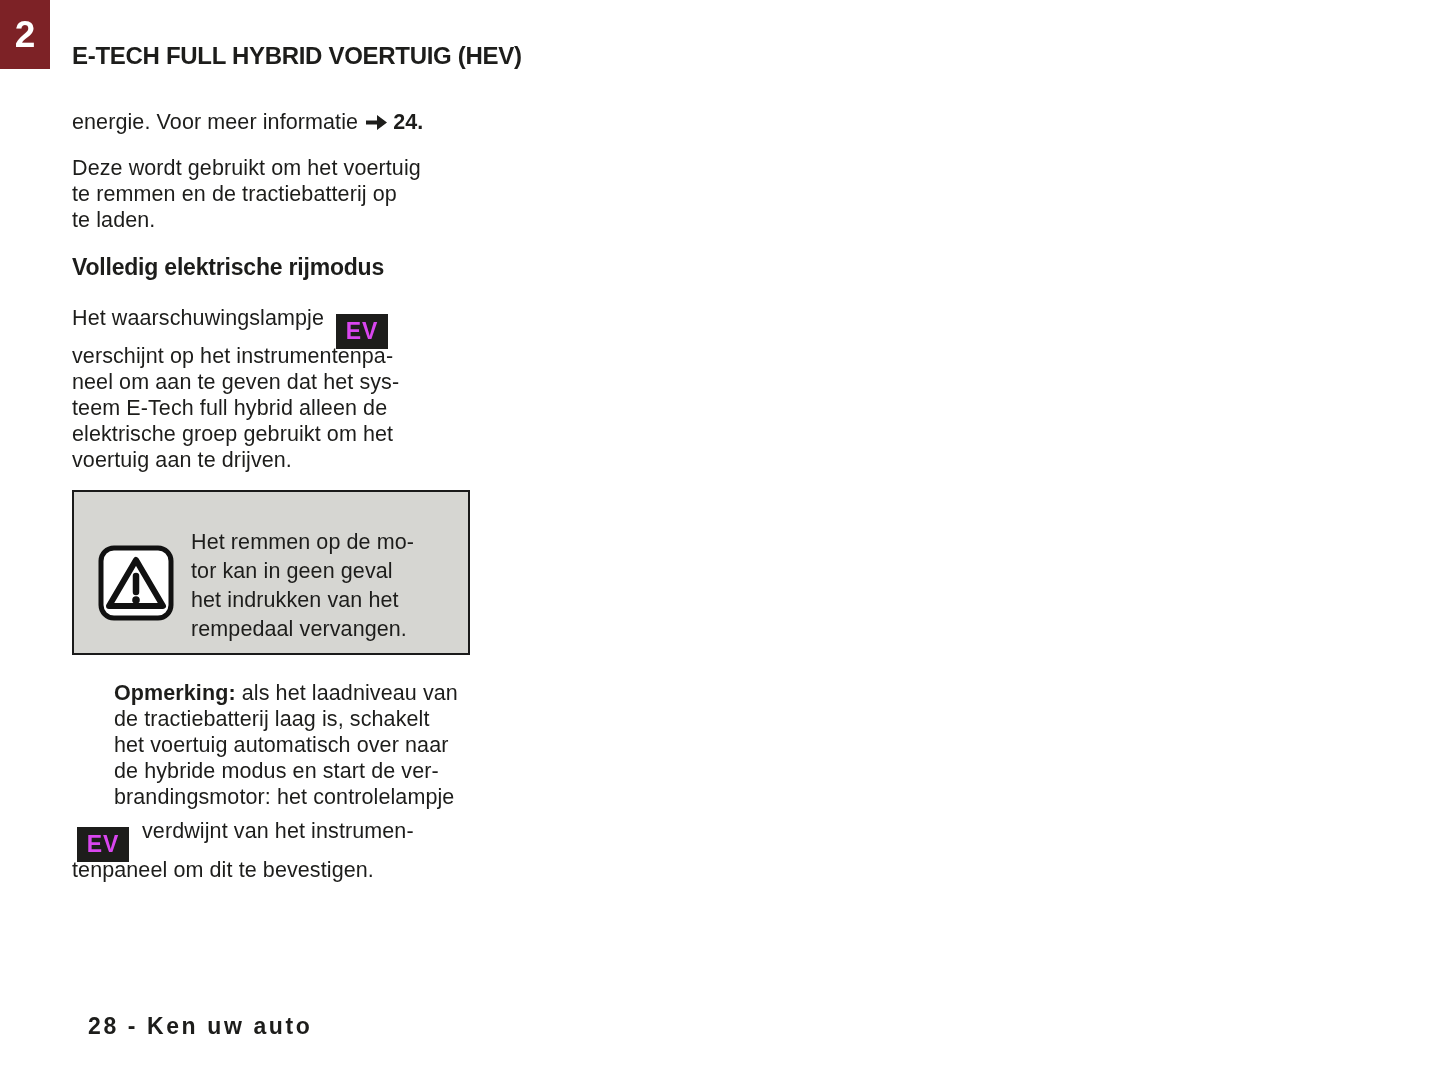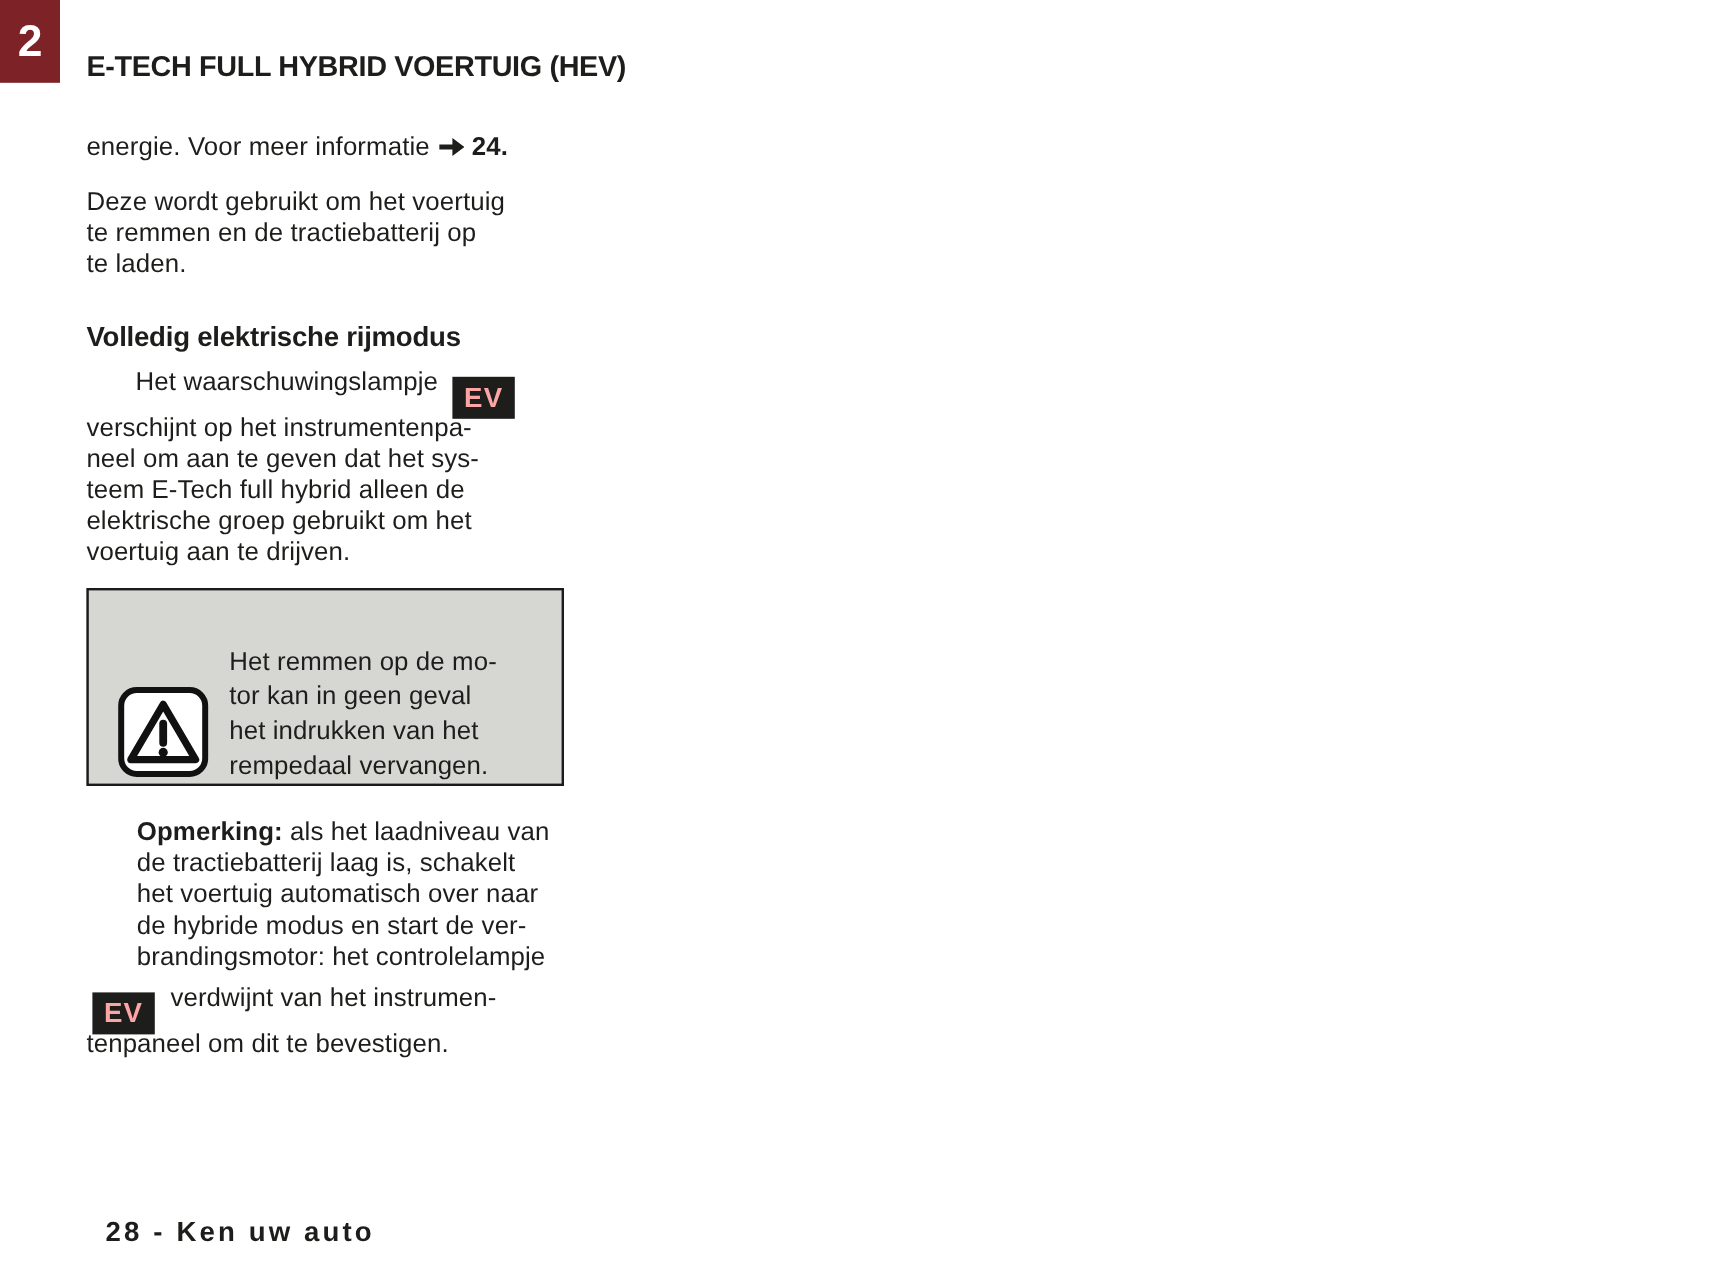--- a/index.html
+++ b/index.html
@@ -40,42 +40,42 @@
 
   .para-1{left:72px; top:97px; width:420px;}
   .ref-line{display:flex; align-items:center;margin-top:12px;}
   .ref-arrow{display:inline-flex; margin:0 6px 0 8px;}
   .ref-page{font-weight:700;}
 
   .para-2{left:72px; top:155px; width:420px;}
 
   .section-heading{
     left:72px; top:254px; width:420px;
-    font-size:23px; font-weight:700; letter-spacing:-0.2px;margin-top:13px;
+    font-size:23px; font-weight:700; letter-spacing:-0.2px;
   }
 
   .ev-paragraph{left:72px; top:300px; width:430px;}
   .ev-first-line{display:flex; align-items:center; height:36px; margin-bottom:7px;}
-  .ev-first-line .txt{white-space:nowrap;margin-left:41px;}
+  .ev-first-line .txt{white-space:nowrap;}
 
   .ev-badge{
     display:inline-flex; align-items:center; justify-content:center;
-    background:var(--badge-bg); color:#fca5a5;
+    background:var(--badge-bg); color:#d946ef;
     min-width:52px; height:35px;
     font-size:23px; font-weight:700; letter-spacing:1px;
     padding:0 8px;
     margin-top:26px;
   }
   .ev-first-line .ev-badge{margin-left:12px;}
 
   .warning-box{
     left:72px; top:490px; width:398px; height:165px;
     background:var(--warning-box-bg);
     border:2px solid var(--warning-box-border);
-    display:flex; align-items:flex-end;
+    display:flex; align-items:center;
     padding:24px 0 0 24px;
   }
   .warning-icon{flex:0 0 76px;}
   .warning-text{
     margin-left:17px; margin-top:3px;
     font-size:21.5px; line-height:29px; letter-spacing:0.1px;
     white-space:pre-line;
   }
 
   .note-paragraph{left:72px; top:680px; width:440px;margin-left:42px;}

